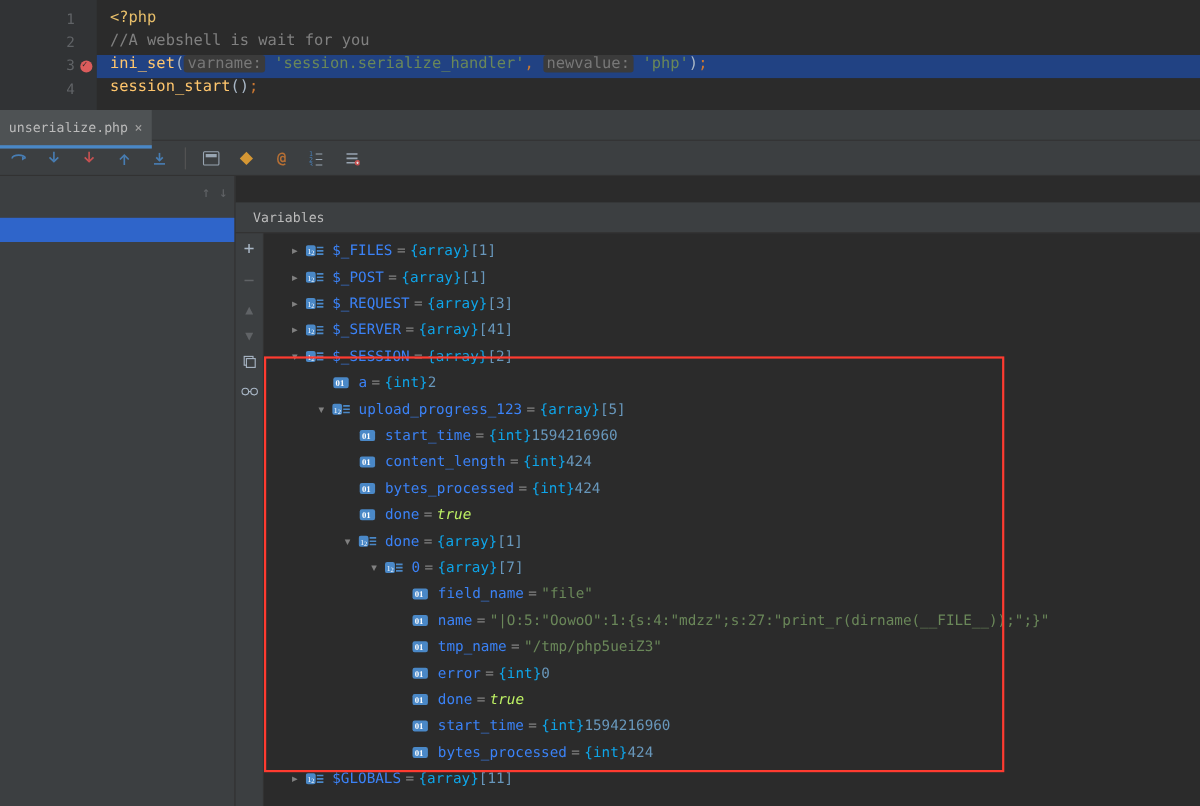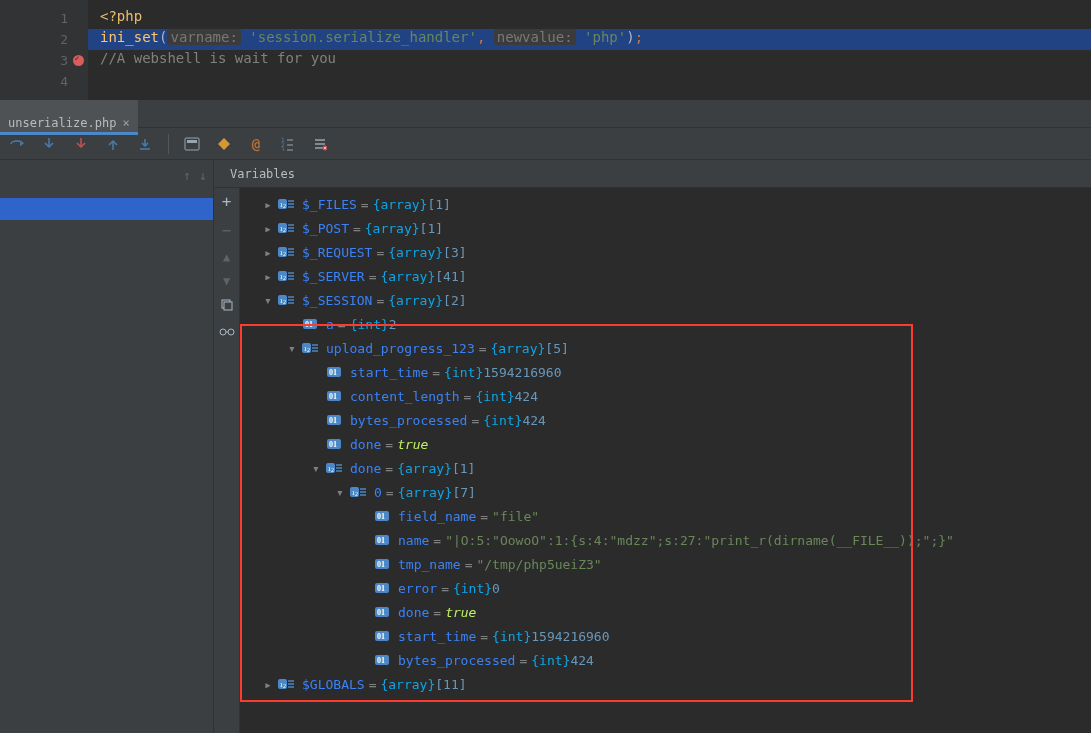--- a/index.html
+++ b/index.html
@@ -68,21 +68,21 @@
 
   
   .tabrow {
     display: flex;
     background: #3c3f41;
     height: 28px;
     align-items: stretch;
     border-bottom: 1px solid #323232;
   }
   .tab {
-    display: flex; align-items: flex-start;
+    display: flex; align-items: center;
     padding: 16px 8px;
     color: #bbbbbb;
     font-size: 12px;
     gap: 6px;
     border-bottom: 3px solid #4a88c7;
     background: #4e5254;
   }
   .tab .x { color: #a0a0a0; font-size: 12px; }
 
   
@@ -122,20 +122,21 @@
   .frame-sel {
     position: absolute;
     top: 38px; left: 0; right: 0;
     height: 22px;
     background: #2f65ca;
   }
   .varpane {
     flex: 1;
     background: #2b2b2b;
     position: relative;
+    margin-top: 24px;
   }
   .var-header {
     height: 28px;
     padding-left: 16px;
     display: flex; align-items: center;
     color: #bbbbbb;
     background: #3c3f41;
     border-bottom: 1px solid #323232;
     font-size: 12px;
   }
@@ -196,22 +197,23 @@
 
 <div class="editor">
   <div class="gutter" id="gutter">
       <div class="gline">1</div>
       <div class="gline">2</div>
       <div class="gline">3<span class="bp"></span></div>
       <div class="gline">4</div>
     </div>
   <div class="code" id="code">
       <div class="cline"><span class="tk-tag">&lt;?php</span></div>
+      <div class="cline"><span class="tk-comment">//A webshell is wait for you</span></div>
       <div class="cline sel"><span class="tk-func">ini_set</span><span>(</span><span class="tk-hint">varname:</span><span> </span><span class="tk-str">'session.serialize_handler'</span><span class="tk-punc">,</span><span> </span><span class="tk-hint">newvalue:</span><span> </span><span class="tk-str">'php'</span><span>)</span><span class="tk-punc">;</span></div>
-      <div class="cline"><span class="tk-comment">//A webshell is wait for you</span></div>
+      <div class="cline"><span class="tk-func">session_start</span><span>()</span><span class="tk-punc">;</span></div>
     </div>
 </div>
 
 <div class="tabrow">
   <div class="tab">
     <span>unserialize.php</span>
     <span class="x">×</span>
   </div>
 </div>
 

